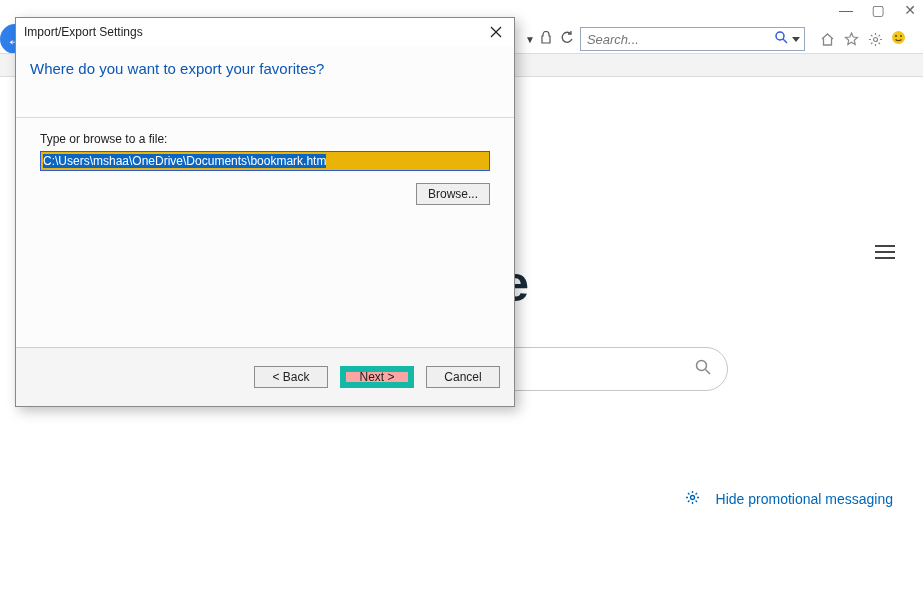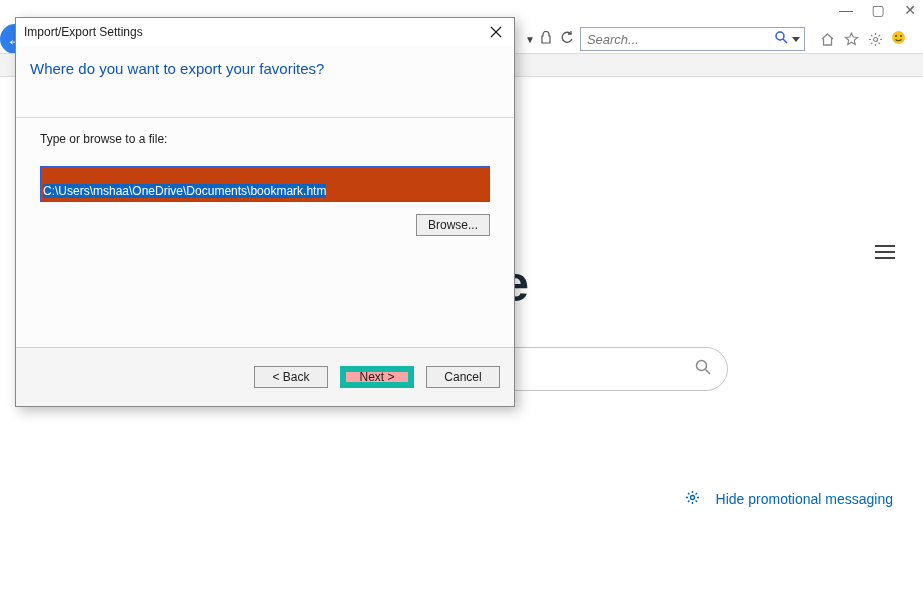--- a/index.html
+++ b/index.html
@@ -75,24 +75,24 @@
     height: 28px; padding: 0 8px; display: flex; align-items: center; justify-content: space-between;
     font-size: 12px; color: #222; border-bottom: 1px solid transparent;
   }
   .dlg-close { width: 20px; height: 20px; display: flex; align-items: center; justify-content: center; cursor: pointer; }
   .dlg-close svg { stroke: #222; stroke-width: 1.2; }
   .dlg-header {
     padding: 14px 14px 40px; border-bottom: 1px solid #d9d9d9;
     font-size: 15px; color: #0c57b7; background: #fcfcfc;
   }
   .dlg-body { flex: 1; padding: 14px 24px; background: #fcfcfc; }
-  .field-label { font-size: 12px; color: #222; margin-bottom: 20px; }
+  .field-label { font-size: 12px; color: #222; margin-bottom: 5px; }
   .path-input {
     width: 100%; height: 20px; border: 1px solid #2d5bdc; font-size: 12px;
-    padding: 17px 2px; color: #fff; background: #c2410c;
+    padding: 2px 2px; color: #fff; background: #eab308;
   }
   .path-input .sel {
     background: #0a66c2; color: #fff; padding: 0 0;
   }
   .browse-row { display: flex; justify-content: flex-end; margin-top: 12px; }
   .btn {
     min-width: 74px; height: 22px; border: 1px solid #8c8c8c; background: #efefef;
     font-size: 12px; color: #222; display: inline-flex; align-items: center; justify-content: center;
     cursor: pointer; padding: 0 10px;
   }

